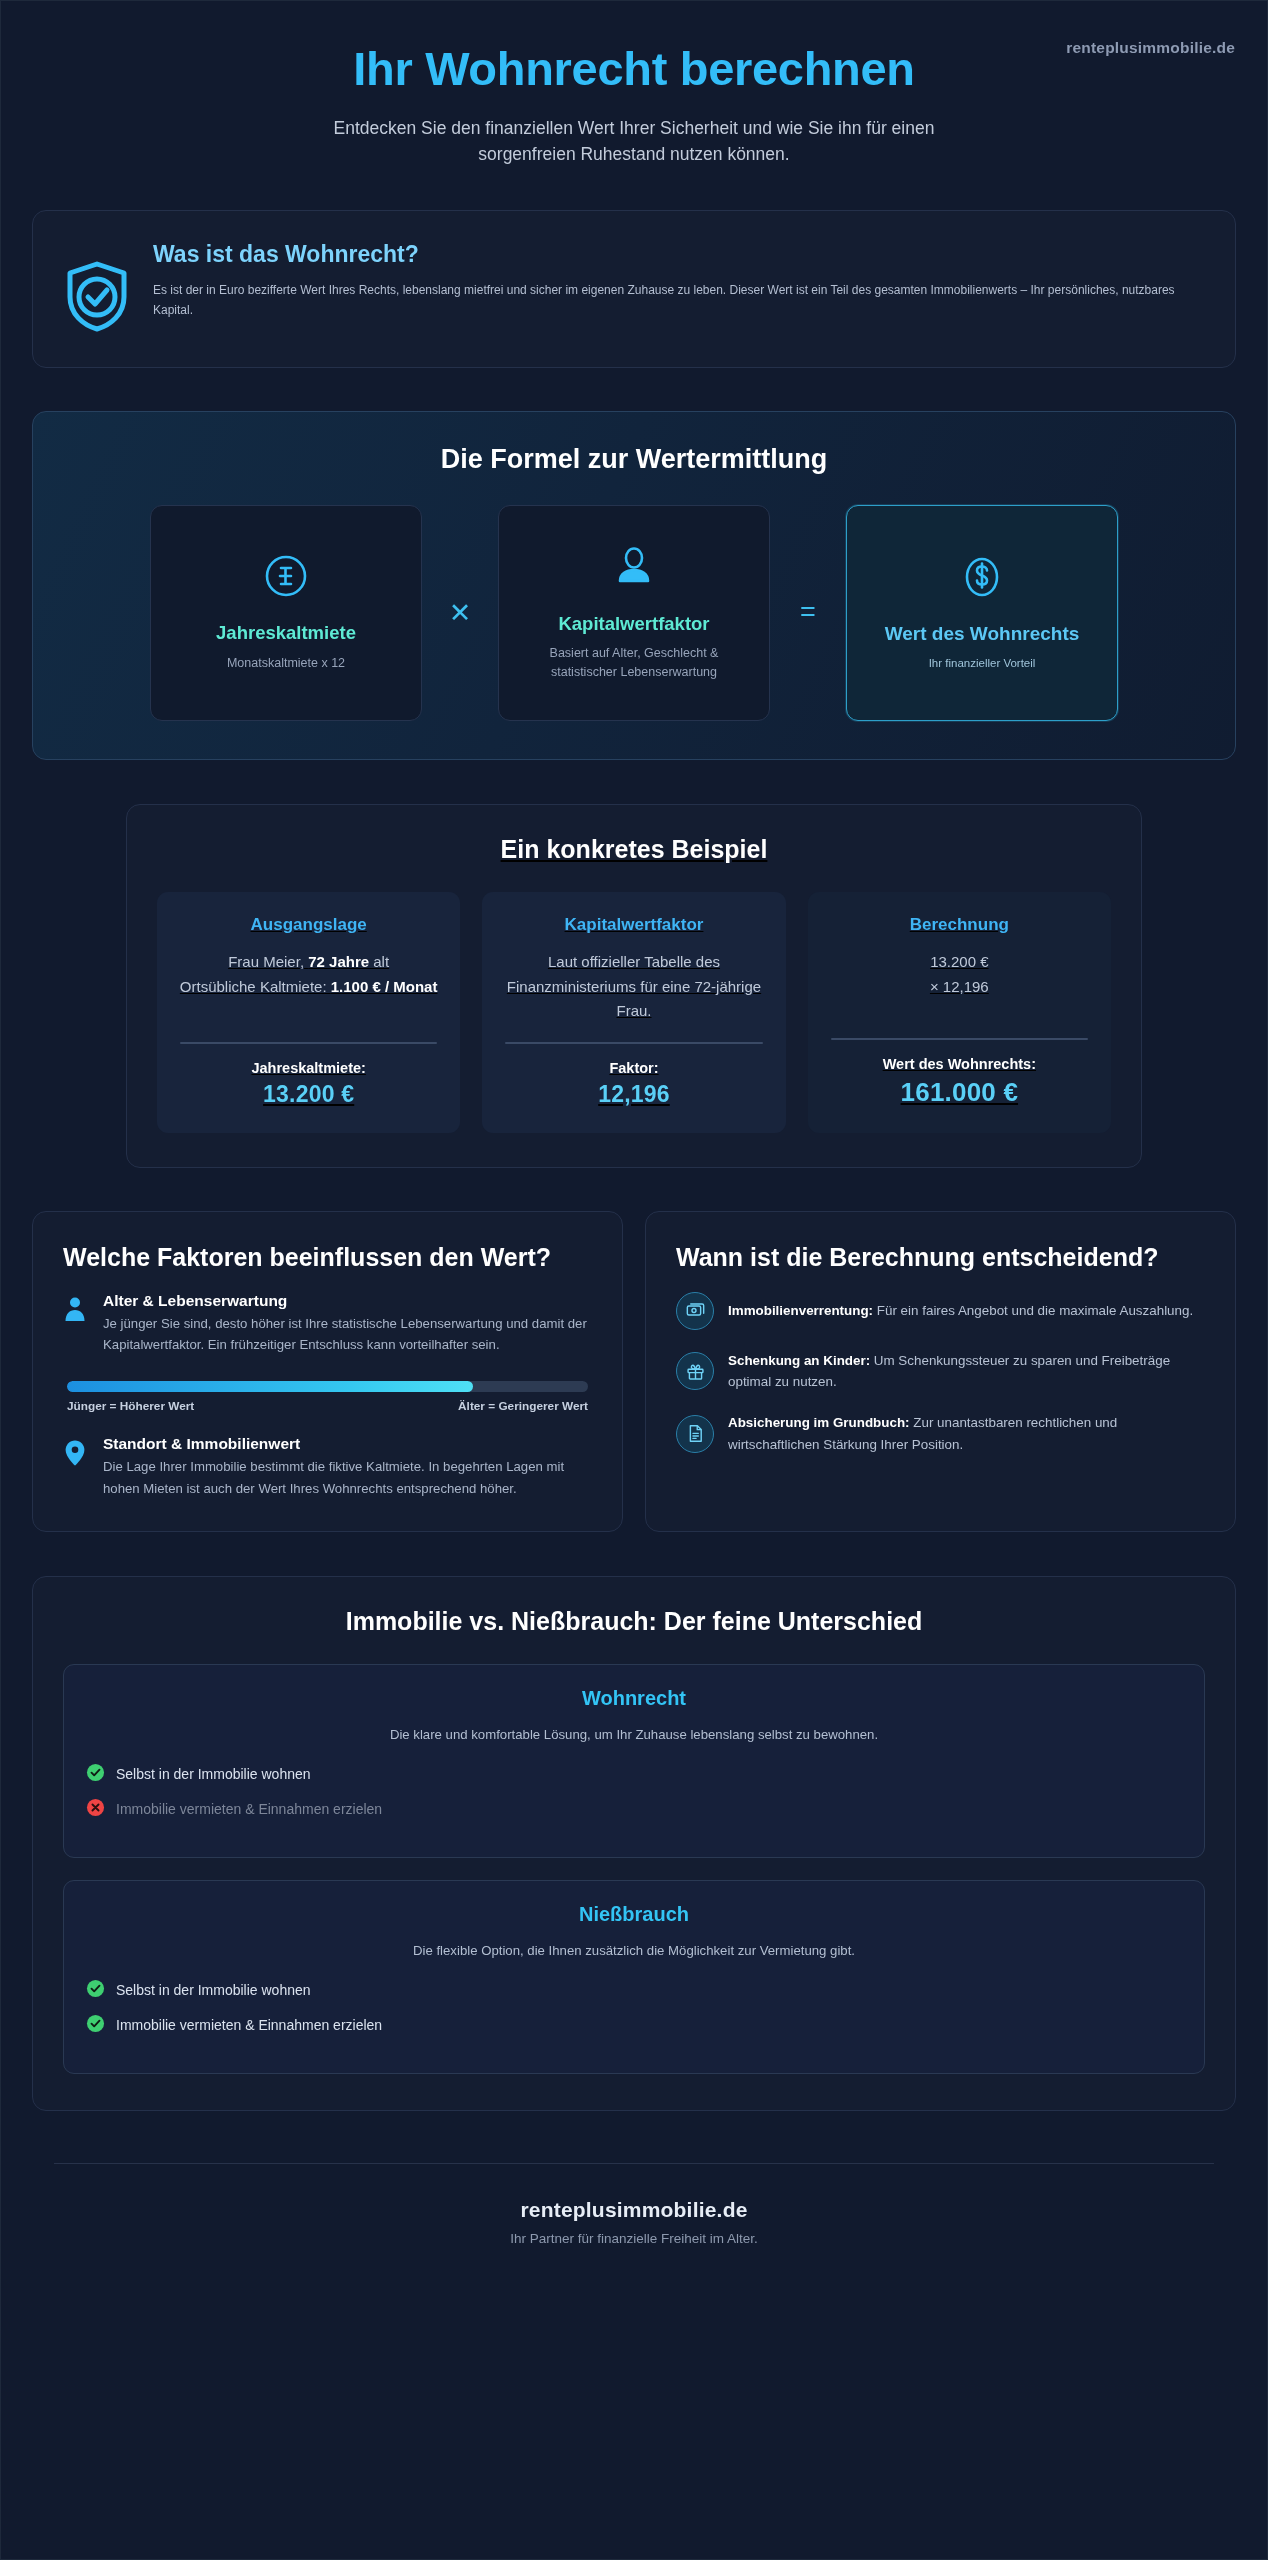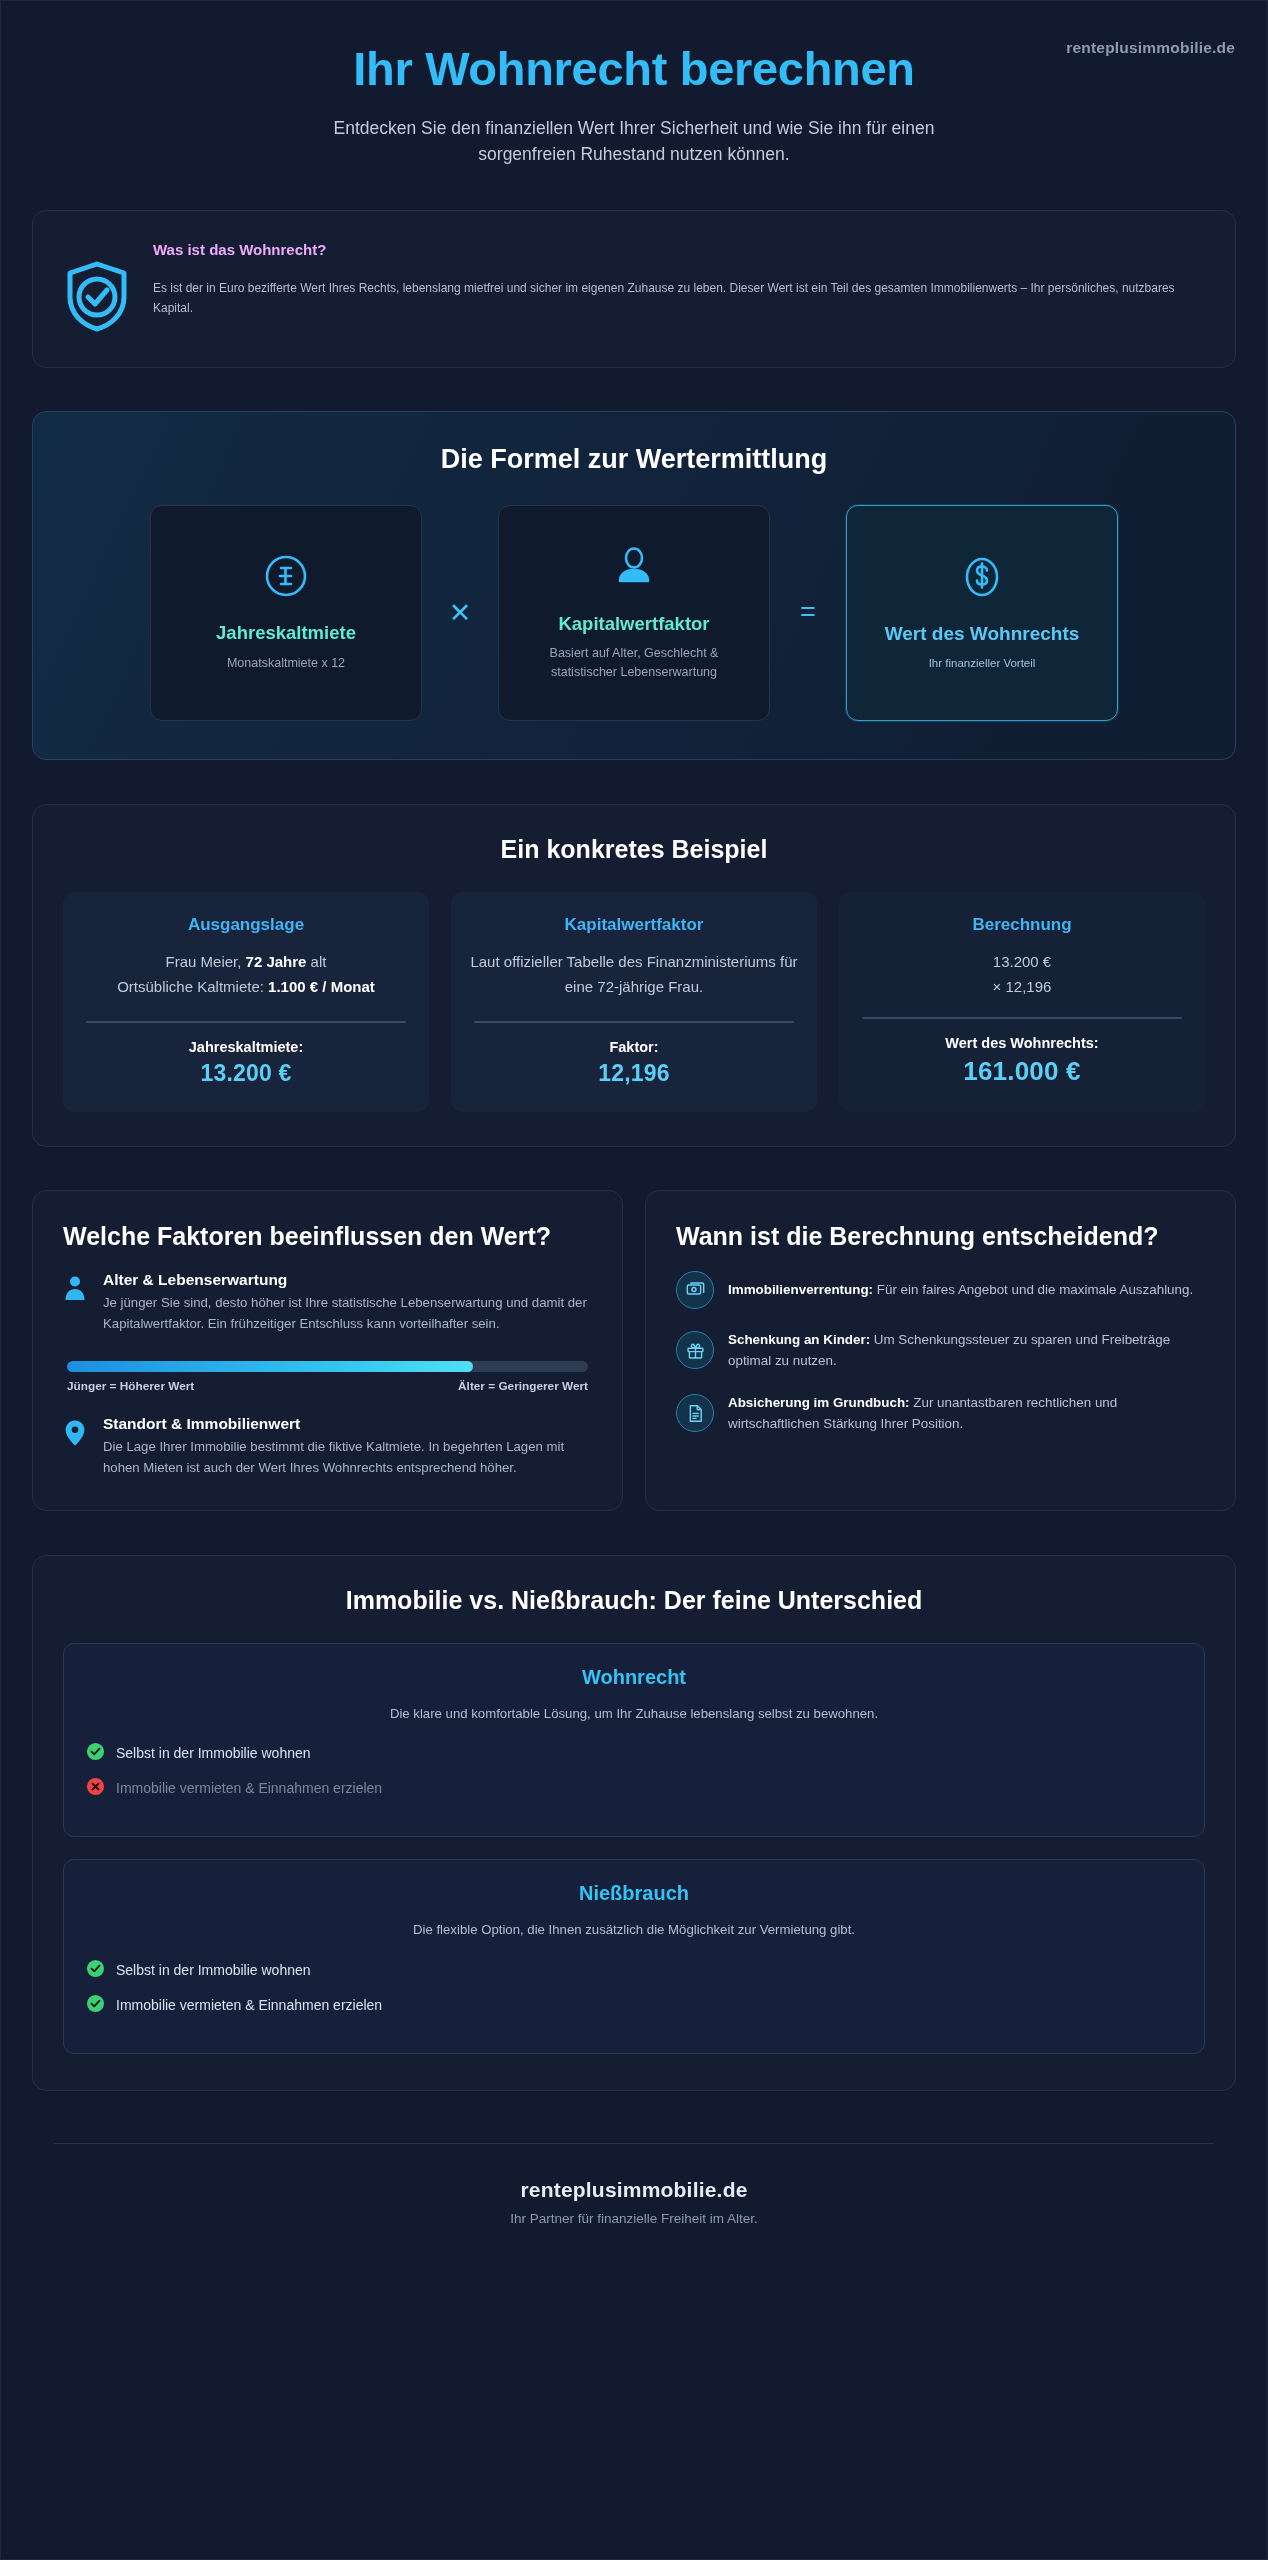--- a/index.html
+++ b/index.html
@@ -64,24 +64,24 @@
     margin: 8px auto 0;
     width: 1204px;
     display: flex;
     gap: 22px;
     align-items: flex-start;
     padding: 28px 30px 30px;
   }
   .intro-icon { flex: 0 0 auto; padding-top: 20px; }
   .intro-body { flex: 1 1 auto; padding-top: 2px; }
   .intro-title {
-    font-size: 15px;
-    font-weight: 700;
-    color: #f0abfc;
-    margin-bottom: 20px;
+    font-size: 23px;
+    font-weight: 700;
+    color: #7dd3fc;
+    margin-bottom: 12px;
   }
   .intro-text {
     font-size: 12px;
     line-height: 1.72;
     color: #b4bfd2;
   }
 
   
   .formula-section {
     margin: 43px auto 0;
@@ -142,22 +142,23 @@
     text-align: center;
     font-size: 27px;
     color: #3ec0f0;
     font-weight: 300;
     flex: 0 0 76px;
   }
 
   
   .example-section {
     margin: 44px auto 0;
-    width: 1204px;
+    width: 1016px;
     padding: 30px 30px 34px;
+    text-decoration: underline;
   }
   .example-title {
     text-align: center;
     font-size: 25px;
     font-weight: 700;
     color: #ffffff;
     margin-bottom: 28px;
   }
   .example-row { display: flex; gap: 22px; }
   .ex-card {

